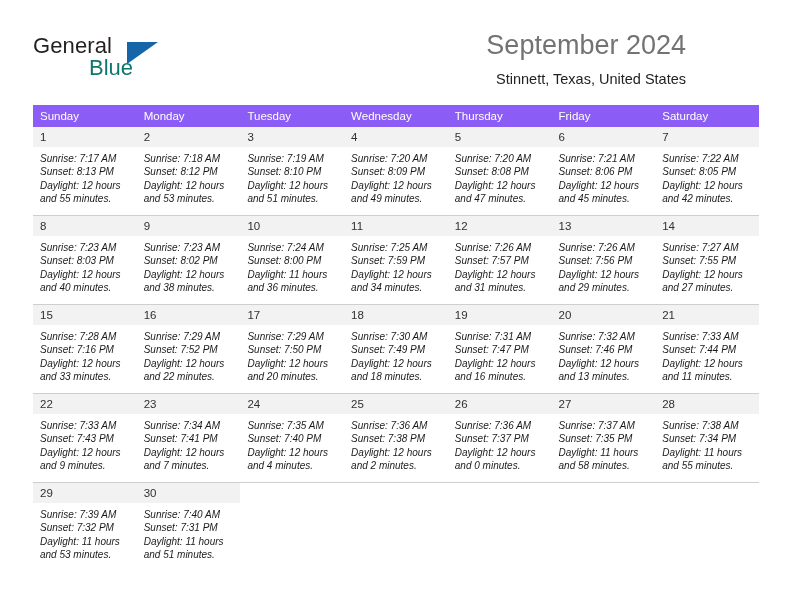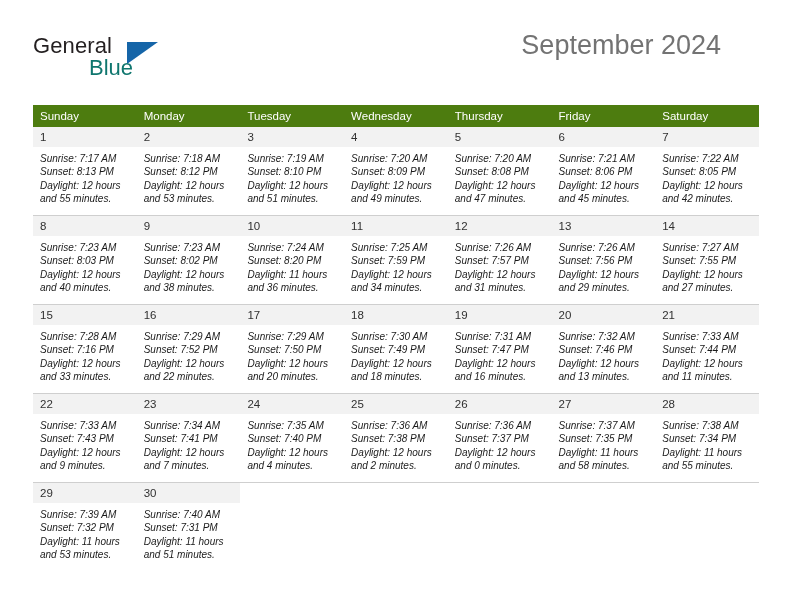--- a/index.html
+++ b/index.html
@@ -21,21 +21,20 @@
     box-sizing: border-box;
   }
 
   
   .header {
     position: absolute;
     left: 0;
     top: 0;
     width: 720px;
     height: 100px;
-    padding-left: 35px;
   }
   .logo {
     position: absolute;
     left: 33px;
     top: 33px;
     width: 200px;
     height: 52px;
   }
   .logo-general {
     position: absolute;
@@ -91,21 +90,21 @@
     top: 105px;
     width: 726px;
   }
   table.calendar {
     border-collapse: collapse;
     table-layout: fixed;
     width: 726px;
   }
   table.calendar col { width: 103.714px; }
   thead th {
-    background: #4d7c0f;
+    background: #8b5cf6;
     color: #ffffff;
     font-size: 11.5px;
     font-weight: normal;
     text-align: left;
     padding: 5px 0 5px 7px;
     height: 11px;
     line-height: 12px;
     border: none;
   }
   tbody td {
@@ -143,20 +142,21 @@
 <div class="page">
 
   <div class="header">
     <div class="logo">
       <span class="logo-general">General</span>
       <span class="logo-triangle"></span>
       <span class="logo-blue">Blue</span>
     </div>
     <div class="title-block">
       <div class="cal-title">September 2024</div>
+      <div class="cal-subtitle">Stinnett, Texas, United States</div>
     </div>
   </div>
 
   <div class="cal-wrap">
     <table class="calendar">
       <colgroup>
         <col>
           <col>
           <col>
           <col>
@@ -248,21 +248,21 @@
               <div class="details">
                 <div>Sunrise: 7:23 AM</div>
                 <div>Sunset: 8:02 PM</div>
                 <div class="daylight-wrap">Daylight: 12 hours and 38 minutes.</div>
               </div>
             </td>
             <td>
               <div class="daynum">10</div>
               <div class="details">
                 <div>Sunrise: 7:24 AM</div>
-                <div>Sunset: 8:20 PM</div>
+                <div>Sunset: 8:00 PM</div>
                 <div class="daylight-wrap">Daylight: 11 hours and 36 minutes.</div>
               </div>
             </td>
             <td>
               <div class="daynum">11</div>
               <div class="details">
                 <div>Sunrise: 7:25 AM</div>
                 <div>Sunset: 7:59 PM</div>
                 <div class="daylight-wrap">Daylight: 12 hours and 34 minutes.</div>
               </div>

